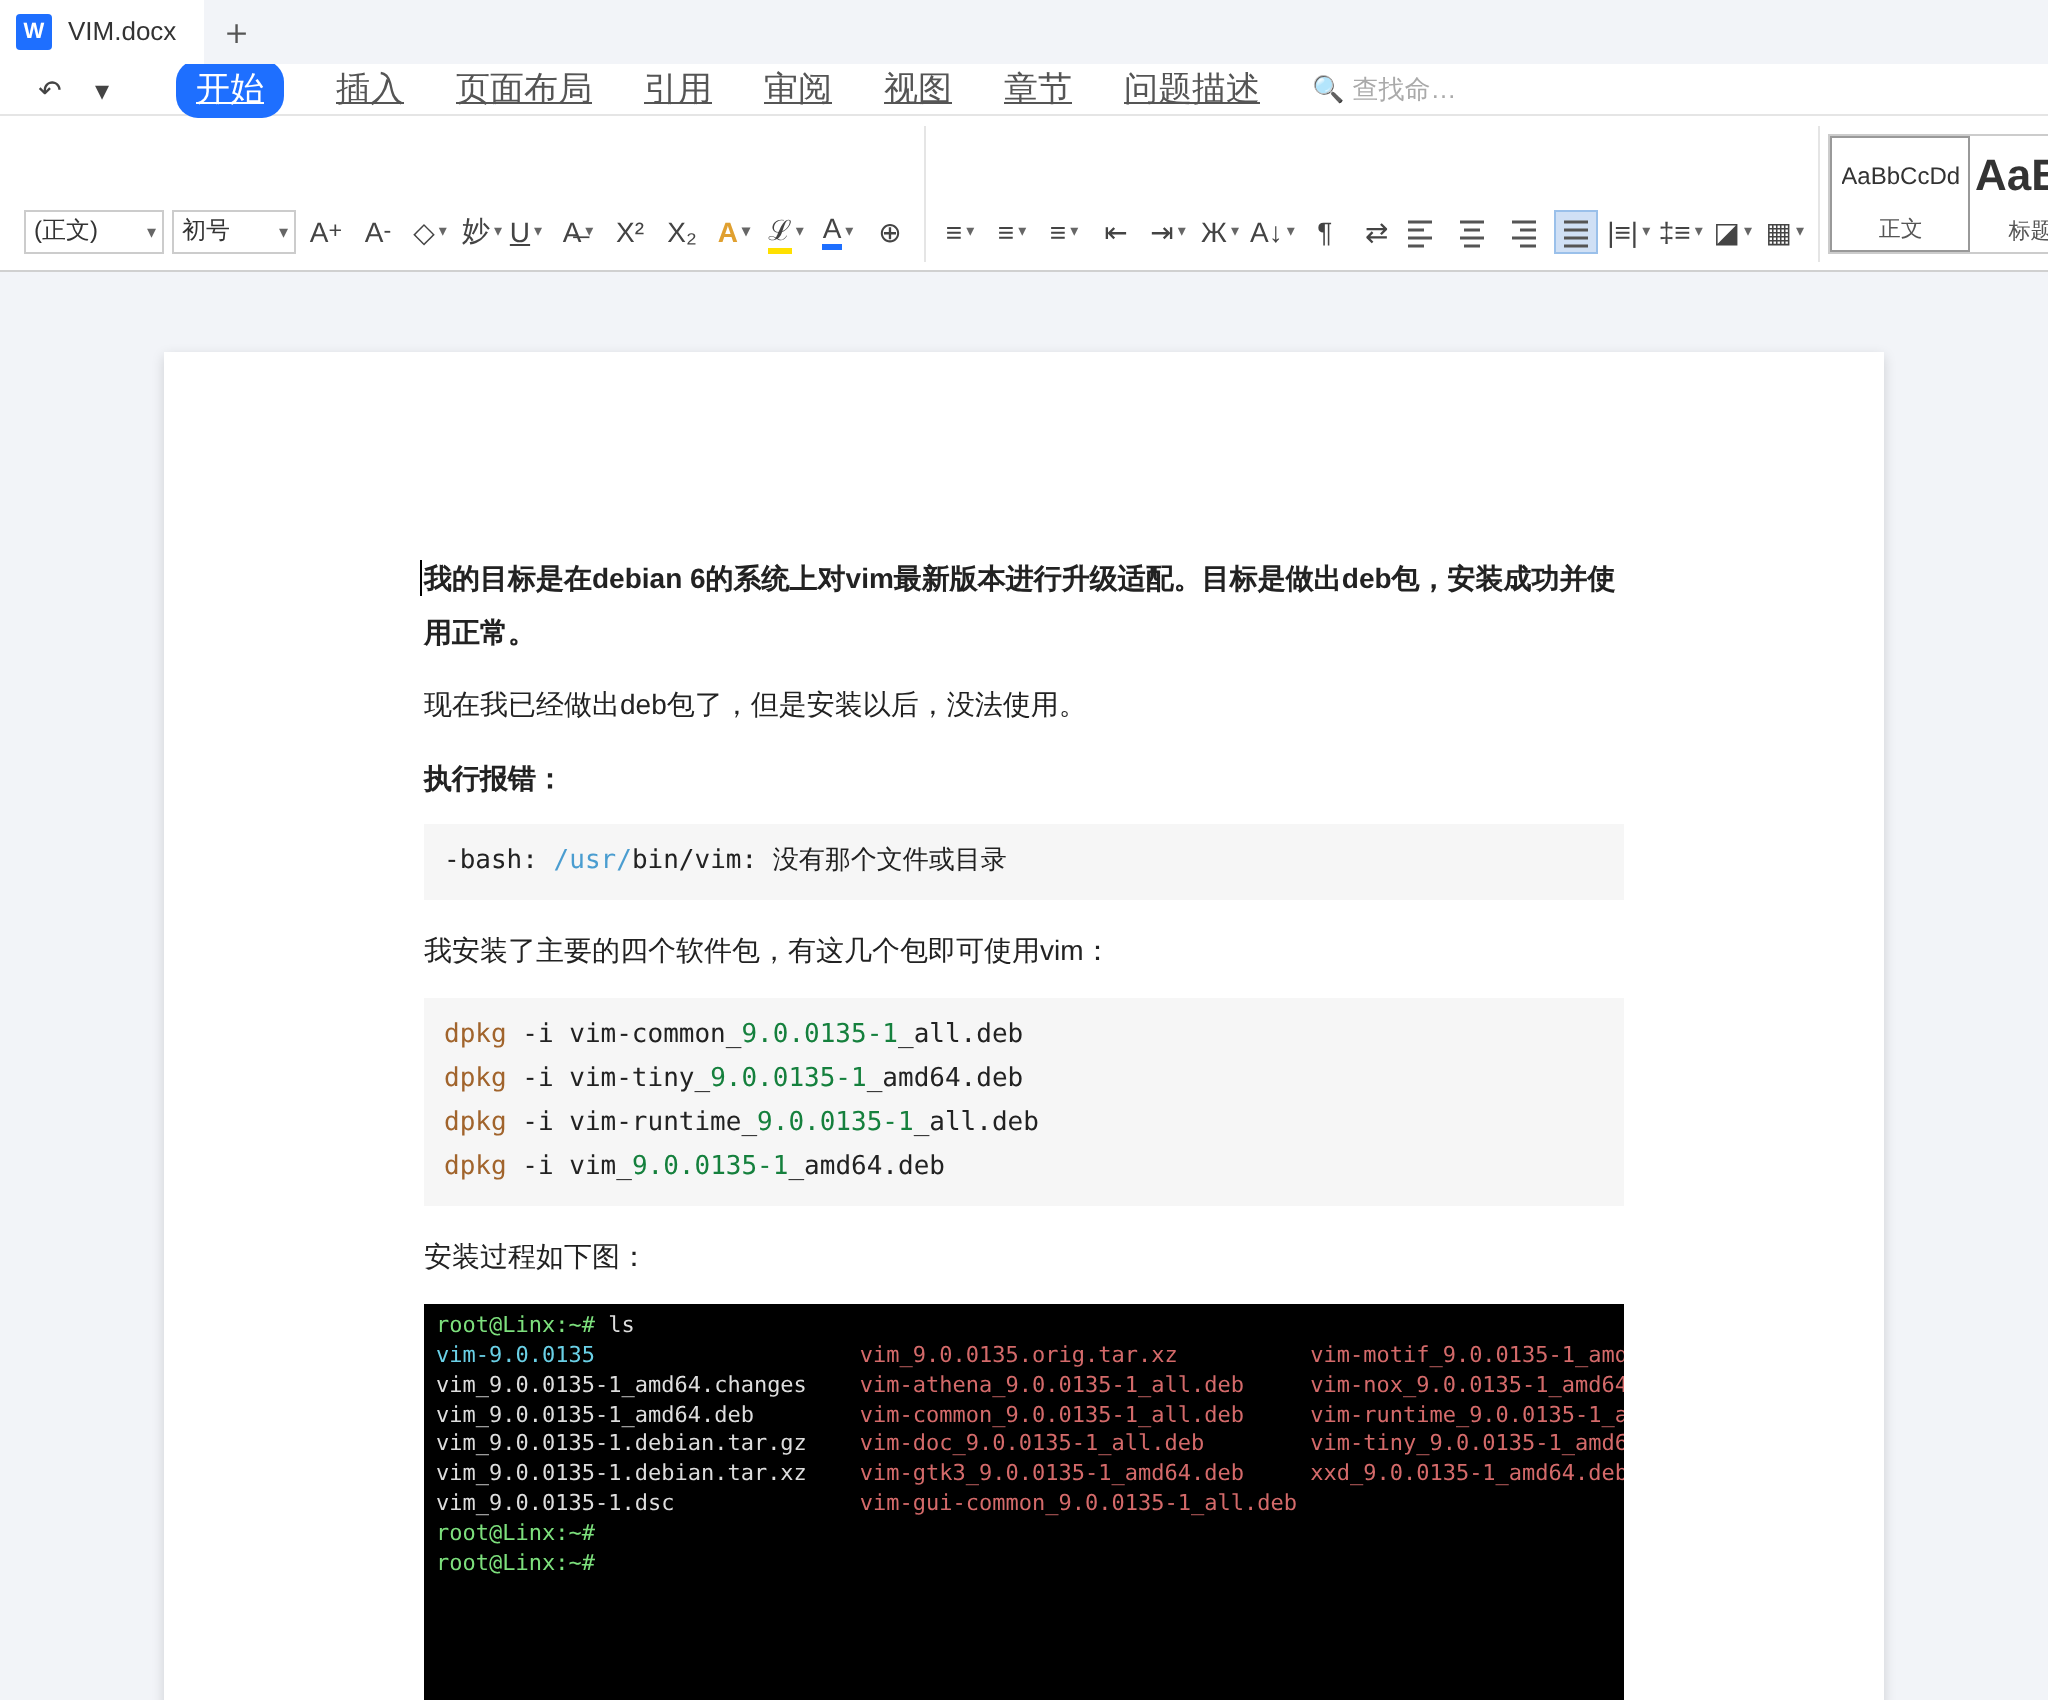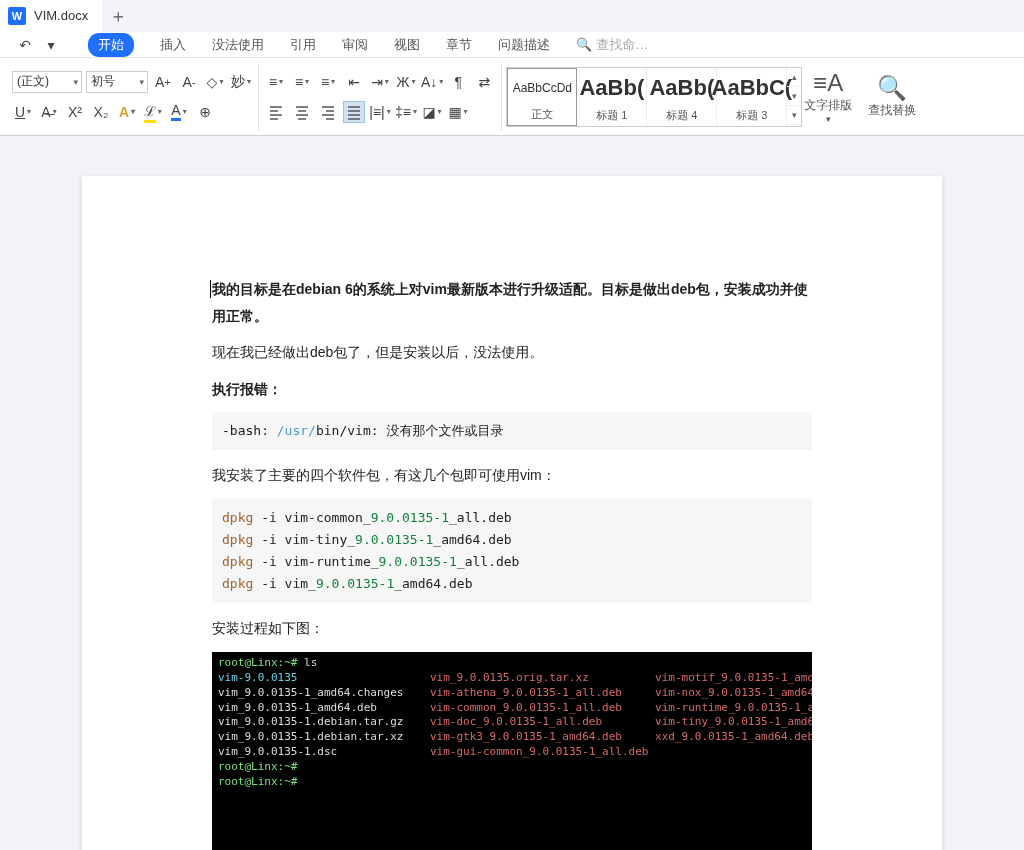--- a/index.html
+++ b/index.html
@@ -7,27 +7,27 @@
 
 
 .tabrow { height:32px; background:#f2f4f8; display:flex; align-items:center; position:relative; }
 .tab { height:32px; display:flex; align-items:center; padding:0 14px 0 8px; background:#fff; border-bottom:1px solid #fff; }
 .tab .icon { width:18px; height:18px; background:#1e6fff; display:flex; align-items:center; justify-content:center; font-size:11px; color:#fff; font-weight:bold; border-radius:2px; margin-right:8px; }
 .add-tab { width:32px; height:32px; display:flex; align-items:center; justify-content:center; color:#555; font-size:18px; }
 
 
 .menurow { height:26px; display:flex; align-items:center; padding-left:14px; gap:26px; border-bottom:1px solid #e5e5e5; background:#fff; }
 .undo-group { display:flex; align-items:center; gap:4px; color:#555; }
-.menurow .menuitem { font-size:13px; color:#555; cursor:pointer; }
+.menurow .menuitem { font-size:17px; color:#555; cursor:pointer;text-decoration:underline; }
 .menurow .menuitem.active { background:#1e6fff; color:#fff; padding:3px 10px; border-radius:11px; }
 .searchbox { display:flex; align-items:center; gap:4px; color:#aaa; }
 
 
 .ribbon { height:78px; display:flex; align-items:center; background:#fff; border-bottom:1px solid #d0d0d0; padding-left:6px; }
-.rgroup { display:flex; flex-direction:column; justify-content:center; height:68px; padding:0 6px; border-right:1px solid #e5e5e5; }
+.rgroup { display:flex; flex-direction:row; justify-content:center; height:68px; padding:0 6px; border-right:1px solid #e5e5e5;align-items:flex-end; }
 .rgroup:last-child { border-right:none; }
 .rgroup .row { display:flex; align-items:center; gap:4px; height:30px; }
 .sel { height:22px; border:1px solid #ccc; font-size:12px; padding:0 16px 0 4px; background:#fff; position:relative; display:flex; align-items:center; }
 .sel::after { content:"▾"; position:absolute; right:3px; font-size:9px; color:#666; }
 .tbtn { min-width:22px; height:22px; display:flex; align-items:center; justify-content:center; color:#444; cursor:pointer; font-size:14px; position:relative; }
 .tbtn.drop::after { content:"▾"; font-size:8px; color:#666; margin-left:2px; }
 .tbtn.active { background:#d0e0f5; border:1px solid #9ac0ea; }
 .tbtn svg { width:16px; height:16px; }
 
 
@@ -70,21 +70,21 @@
   <div class="add-tab">＋</div>
 </div>
 
 <div class="menurow">
   <div class="undo-group">
     <span class="tbtn">↶</span>
     <span class="tbtn">▾</span>
   </div>
   <span class="menuitem active">开始</span>
   <span class="menuitem">插入</span>
-  <span class="menuitem">没法使用</span>
+  <span class="menuitem">页面布局</span>
   <span class="menuitem">引用</span>
   <span class="menuitem">审阅</span>
   <span class="menuitem">视图</span>
   <span class="menuitem">章节</span>
   <span class="menuitem">问题描述</span>
   <div class="searchbox">
     <span>🔍</span>
     <span>查找命…</span>
   </div>
 </div>

